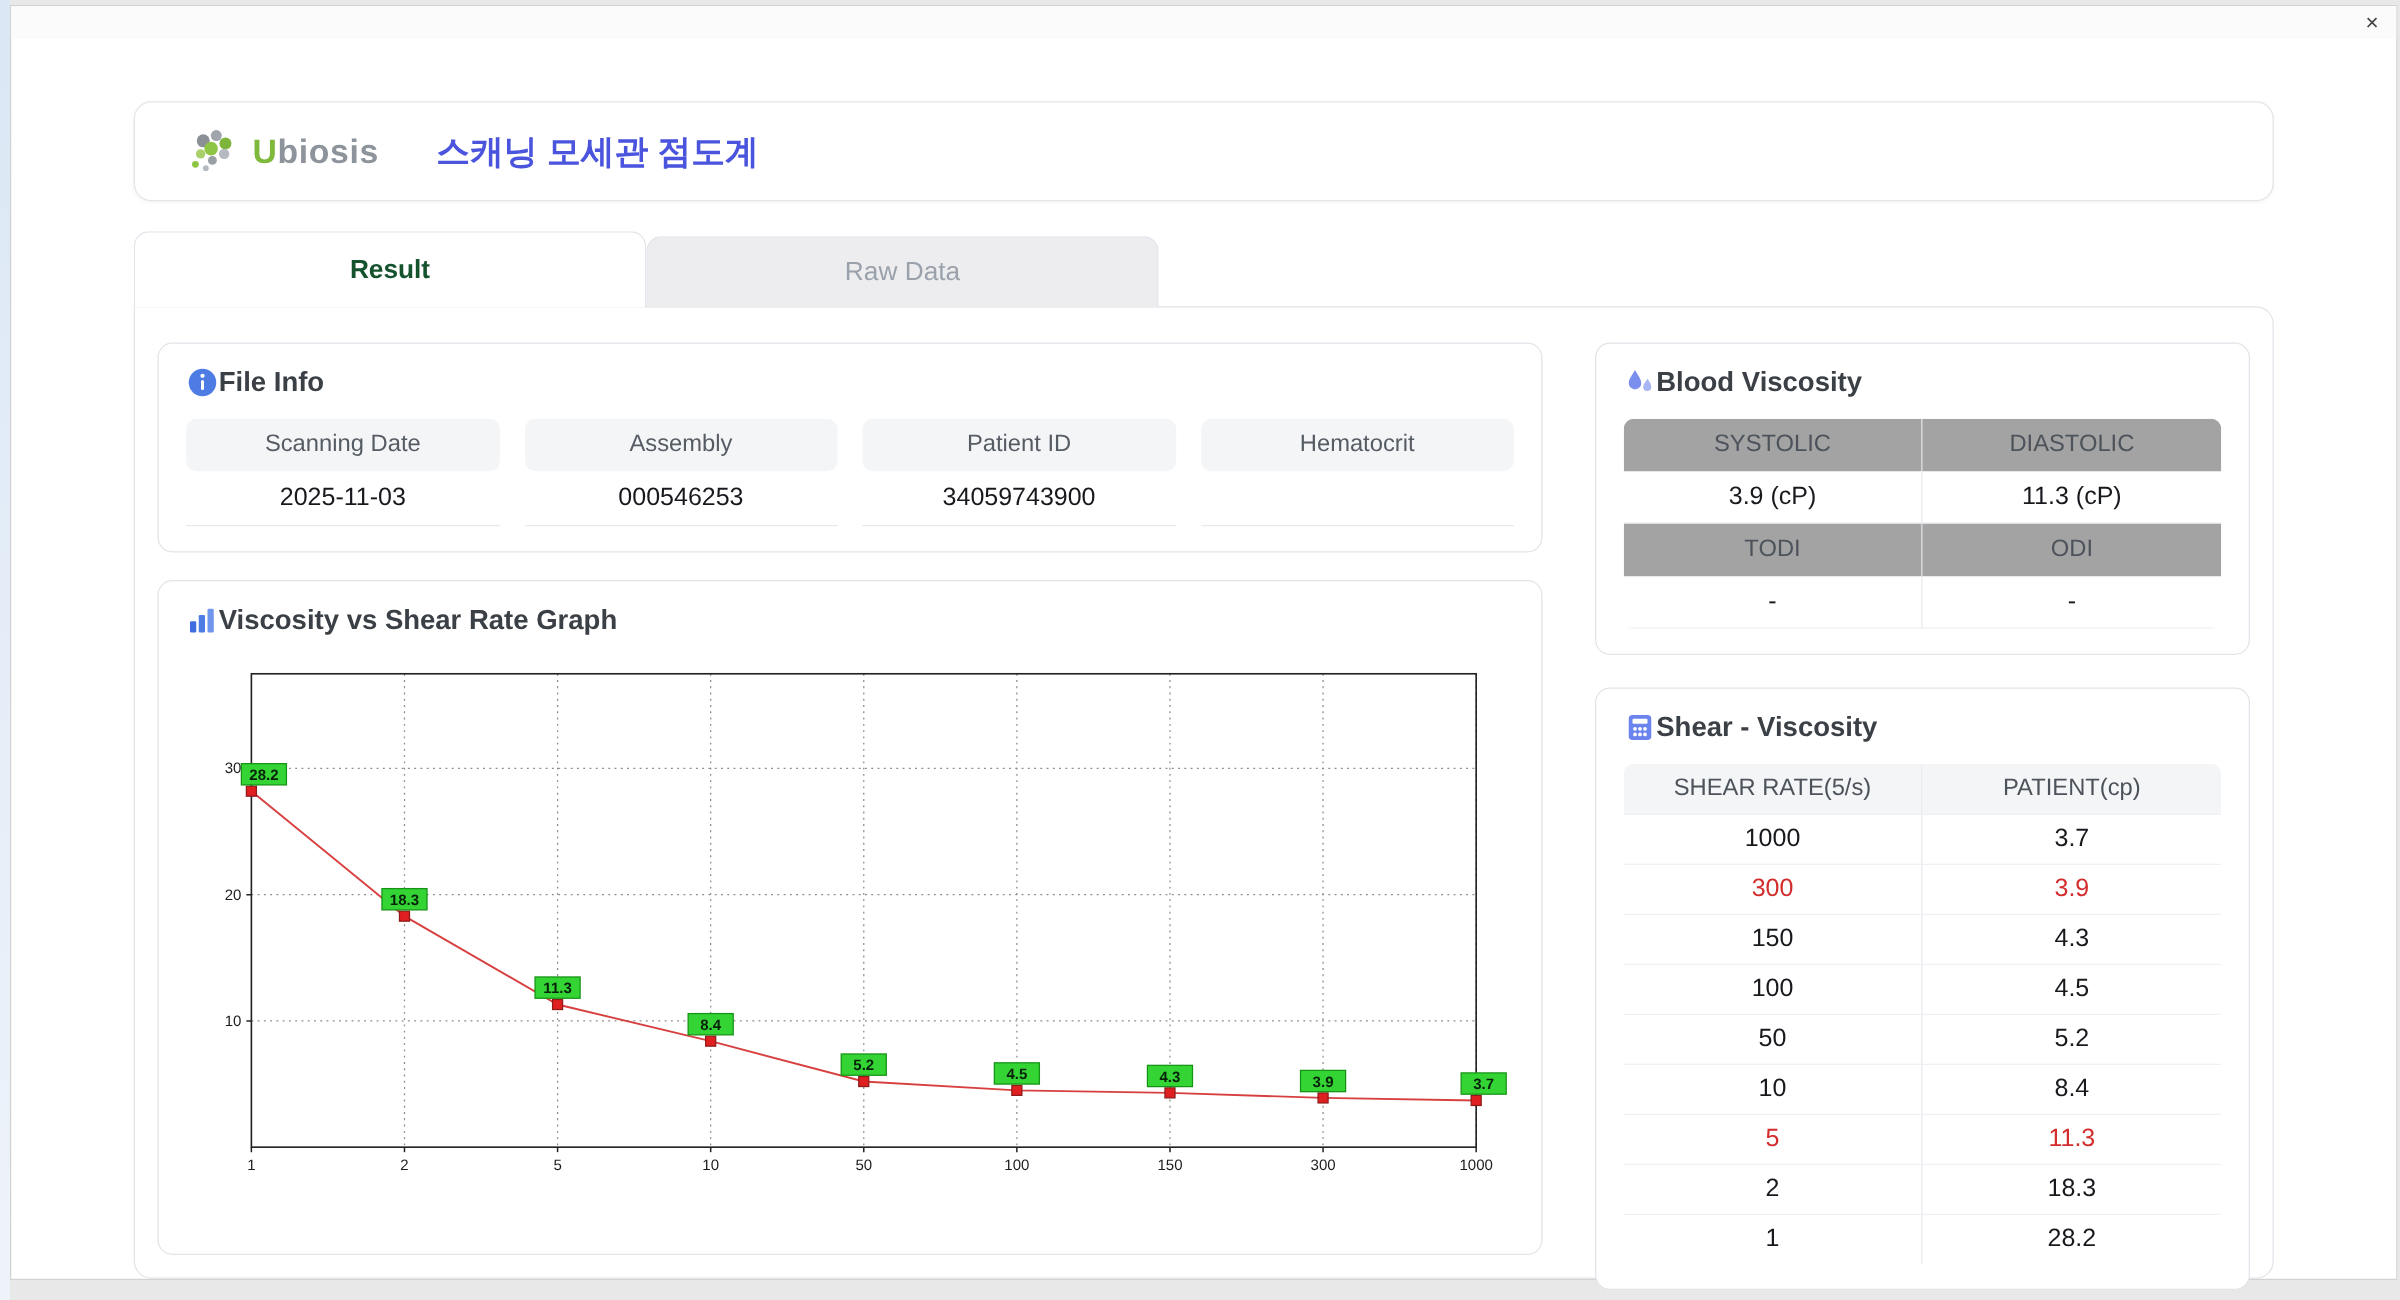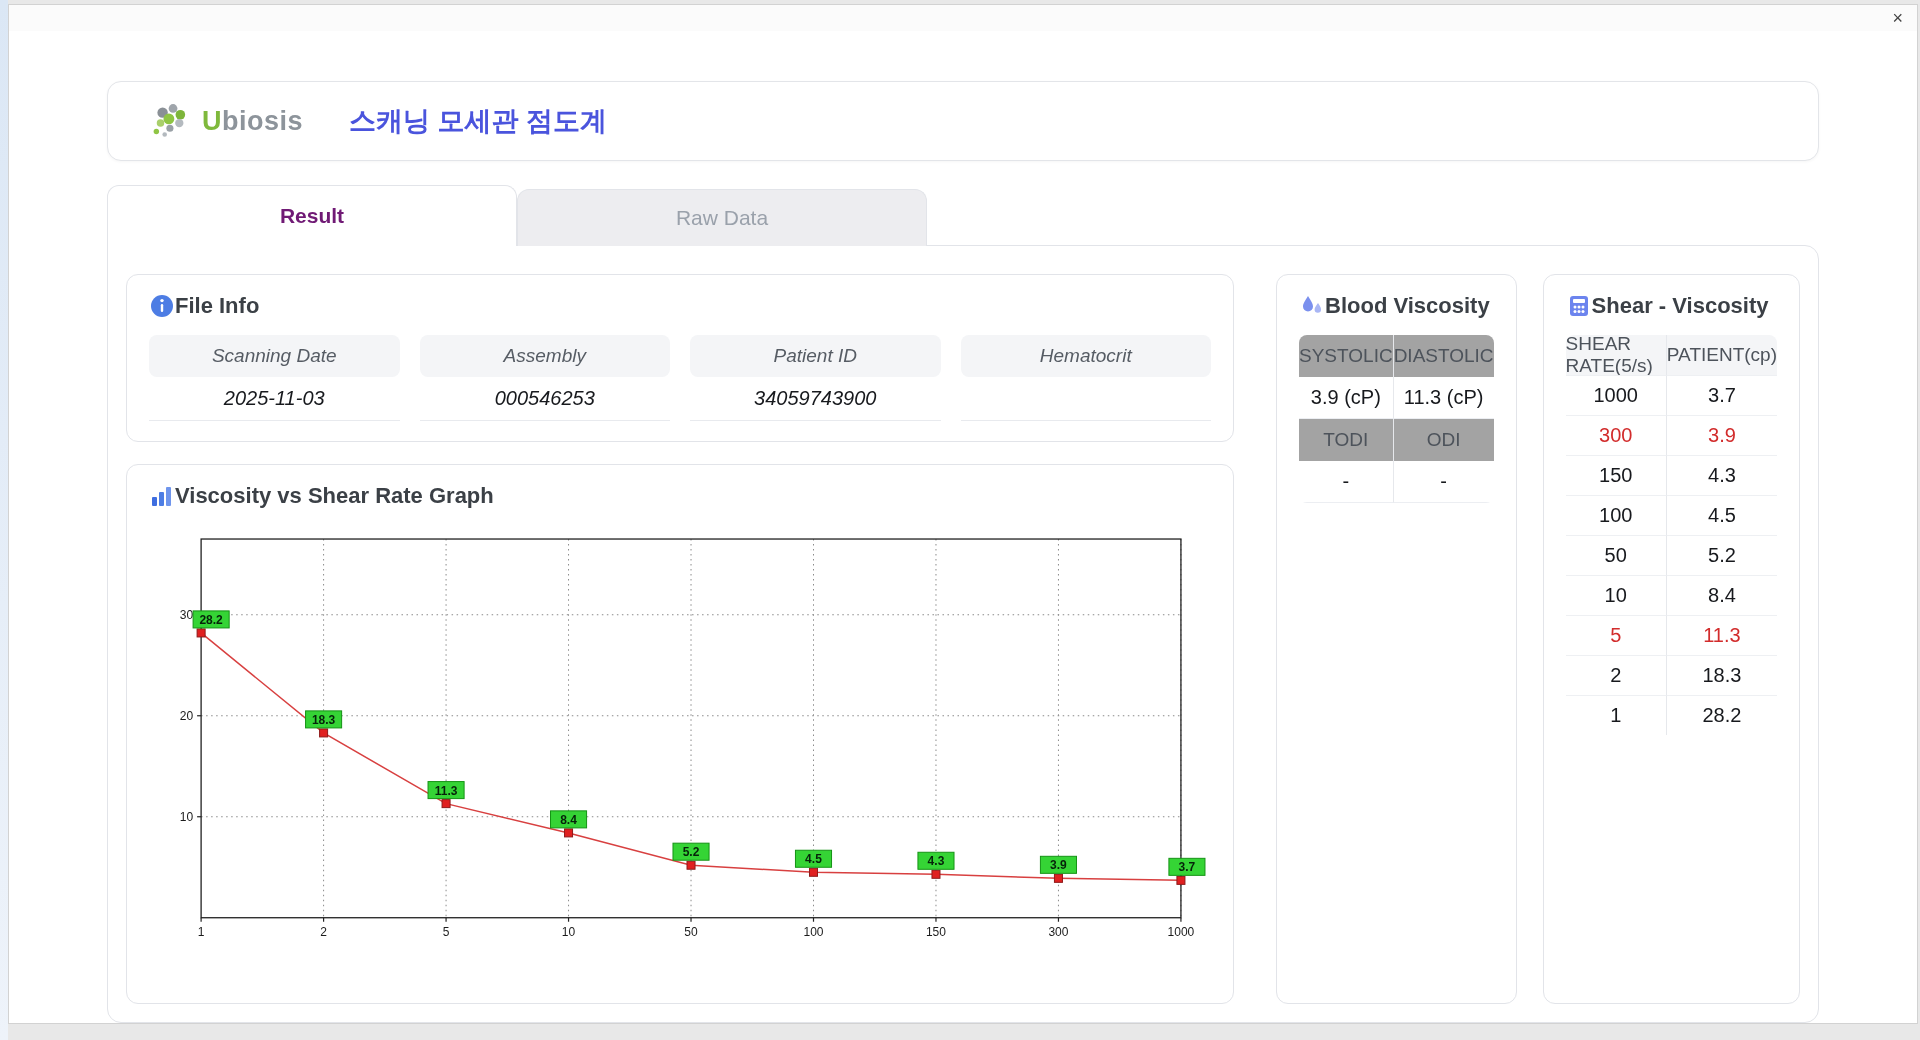--- a/index.html
+++ b/index.html
@@ -22,36 +22,36 @@
   .logo-text { font-size:27px; font-weight:bold; letter-spacing:.5px; }
   .logo-u { color:#7fb93c; }
   .logo-rest { color:#8d949b; }
   .app-title { margin-left:46px; font-size:27px; font-weight:bold; color:#4a54dd; }
 
   
   .tabs { display:flex; align-items:flex-end; margin-top:24px; }
   .tab { width:410px; display:flex; align-items:center; justify-content:center;
     border:1px solid #e2e4e9; border-bottom:none; border-radius:12px 12px 0 0;
     font-size:21px; cursor:pointer; margin-bottom:-1px; position:relative; z-index:2; }
-  .tab.active { height:61px; background:#fff; color:#701a75; font-weight:bold; }
+  .tab.active { height:61px; background:#fff; color:#14532d; font-weight:bold; }
   .tab.inactive { height:57px; background:#ededf0; color:#9aa1ab; z-index:1; }
 
   
   .panel { border:1px solid #e2e4e9; border-radius:0 14px 14px 14px; background:#fff;
     padding:28px 18px 18px 18px; display:flex; gap:26px; height:778px; }
   .col-left { flex:1; display:flex; flex-direction:column; gap:22px; }
-  .col-right { width:540px; display:flex; flex-direction:row; gap:26px;padding-left:16px; }
+  .col-right { width:540px; display:flex; flex-direction:column; gap:26px;padding-left:16px; }
   .card { border:1px solid #e2e4e9; border-radius:12px; background:#fff; }
   .card-head { display:flex; align-items:center; gap:0; margin-bottom:16px; }
   .card-title { font-size:22px; font-weight:bold; color:#3b4046; }
 
   
   .file-info { padding:18px 22px 20px; }
   .fields { display:flex; gap:20px; }
-  .field { flex:1;font-style:italic; }
+  .field { flex:1; }
   .field-label { background:#f4f5f7; border-radius:8px; height:42px; display:flex;
     align-items:center; justify-content:center; font-size:19px; color:#565c64; }
   .field-value { height:44px; display:flex; align-items:center; justify-content:center;
     font-size:20px; color:#17191d; border-bottom:1px solid #e8eaee; }
 
   
   .graph-card { padding:18px 22px 14px; flex:1; }
   #chart-svg { width:100%; display:block; margin-top:4px; }
   .grid { stroke:#8b8b8b; stroke-width:1; stroke-dasharray:1.5 3.5; }
   .plotborder { fill:none; stroke:#222; stroke-width:1.3; }

